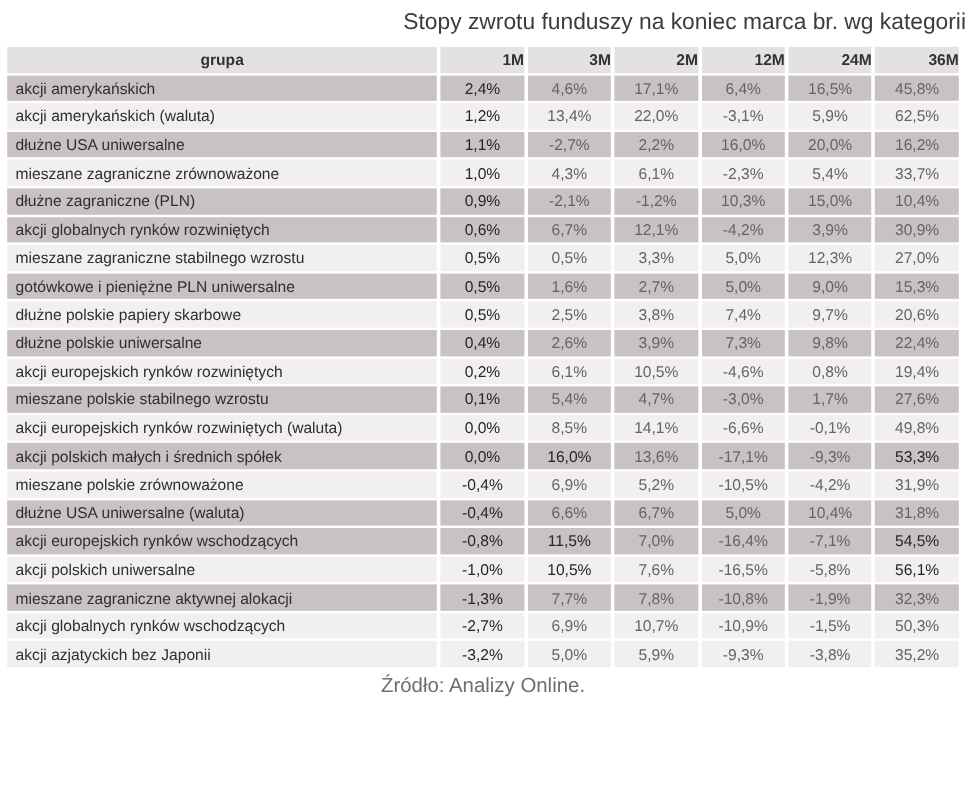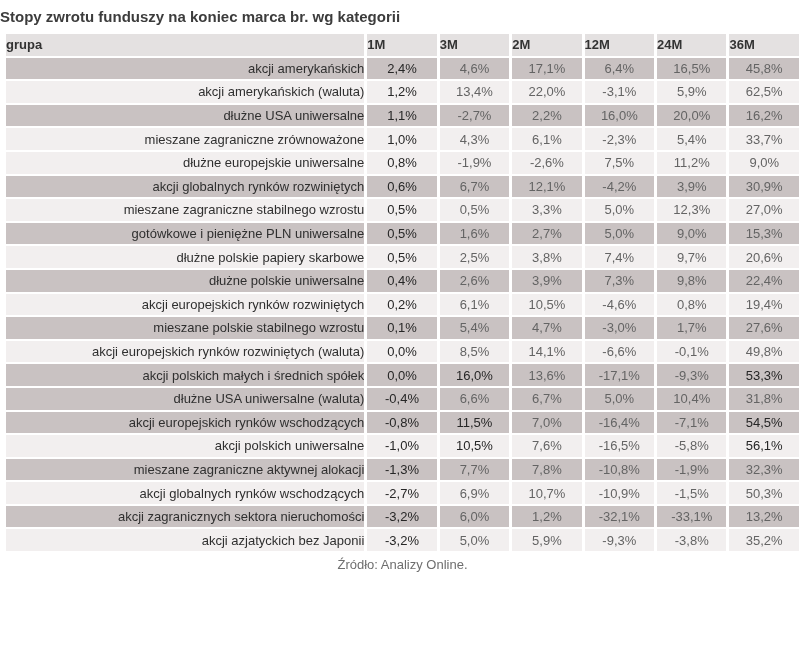--- a/index.html
+++ b/index.html
@@ -12,23 +12,23 @@
     --title-text:#3c3c3c;
     --source-text:#6e6e6e;
   }
   html,body{margin:0;padding:0;}
   body{
     width:805px;height:660px;overflow:hidden;background:#ffffff;
     font-family:"Liberation Sans","DejaVu Sans",sans-serif;
   }
   .page-title{
     margin:8px 0 7px 0;
-    text-align:left;
-    font-size:15px;
-    font-weight:bold;
+    text-align:right;
+    font-size:19px;
+    font-weight:normal;
     color:var(--title-text);
   }
   table.returns{
     border-collapse:separate;
     border-spacing:3px 2px;
     table-layout:fixed;
     width:799px;
     margin-left:3px;
   }
   col.c-group{width:356px;}
@@ -38,42 +38,42 @@
     padding:0;
     font-size:13px;
     white-space:nowrap;
     overflow:hidden;
     vertical-align:middle;
   }
   th{
     background:var(--header-bg);
     font-weight:bold;
     color:#333333;
-    text-align:left;
-  }
-  th.h-group{}
+    text-align:right;
+  }
+  th.h-group{text-align:center;}
   tr.dark td{background:var(--row-dark-bg);}
   tr.light td{background:var(--row-light-bg);}
   td.cell-group{
-    text-align:right;
+    text-align:left;
     padding-left:7px;
     color:var(--label-text);
   }
   td.cell-value{
     text-align:center;
     color:var(--value-text);
   }
   td.cell-value.bold{
     font-weight:normal;
     color:var(--bold-value-text);
   }
   .source-note{
     margin-top:4px;
     text-align:center;
-    font-size:13px;
+    font-size:17px;
     color:var(--source-text);
   }
 </style>
 </head>
 <body>
 
 <div>
   <h1 class="page-title">Stopy zwrotu funduszy na koniec marca br. wg kategorii</h1>
 
   <table class="returns">
@@ -127,28 +127,28 @@
         </tr>
         <tr class="light">
           <td class="cell-group">mieszane zagraniczne zrównoważone</td>
           <td class="cell-value bold">1,0%</td>
           <td class="cell-value">4,3%</td>
           <td class="cell-value">6,1%</td>
           <td class="cell-value">-2,3%</td>
           <td class="cell-value">5,4%</td>
           <td class="cell-value">33,7%</td>
         </tr>
-        <tr class="light">
-          <td class="cell-group">dłużne europejskie uniwersalne</td>
-          <td class="cell-value bold">0,8%</td>
-          <td class="cell-value">-1,9%</td>
-          <td class="cell-value">-2,6%</td>
-          <td class="cell-value">7,5%</td>
-          <td class="cell-value">11,2%</td>
-          <td class="cell-value">9,0%</td>
+        <tr class="dark">
+          <td class="cell-group">dłużne zagraniczne (PLN)</td>
+          <td class="cell-value bold">0,9%</td>
+          <td class="cell-value">-2,1%</td>
+          <td class="cell-value">-1,2%</td>
+          <td class="cell-value">10,3%</td>
+          <td class="cell-value">15,0%</td>
+          <td class="cell-value">10,4%</td>
         </tr>
         <tr class="dark">
           <td class="cell-group">akcji globalnych rynków rozwiniętych</td>
           <td class="cell-value bold">0,6%</td>
           <td class="cell-value">6,7%</td>
           <td class="cell-value">12,1%</td>
           <td class="cell-value">-4,2%</td>
           <td class="cell-value">3,9%</td>
           <td class="cell-value">30,9%</td>
         </tr>
@@ -217,20 +217,29 @@
         </tr>
         <tr class="dark">
           <td class="cell-group">akcji polskich małych i średnich spółek</td>
           <td class="cell-value bold">0,0%</td>
           <td class="cell-value bold">16,0%</td>
           <td class="cell-value">13,6%</td>
           <td class="cell-value">-17,1%</td>
           <td class="cell-value">-9,3%</td>
           <td class="cell-value bold">53,3%</td>
         </tr>
+        <tr class="light">
+          <td class="cell-group">mieszane polskie zrównoważone</td>
+          <td class="cell-value bold">-0,4%</td>
+          <td class="cell-value">6,9%</td>
+          <td class="cell-value">5,2%</td>
+          <td class="cell-value">-10,5%</td>
+          <td class="cell-value">-4,2%</td>
+          <td class="cell-value">31,9%</td>
+        </tr>
         <tr class="dark">
           <td class="cell-group">dłużne USA uniwersalne (waluta)</td>
           <td class="cell-value bold">-0,4%</td>
           <td class="cell-value">6,6%</td>
           <td class="cell-value">6,7%</td>
           <td class="cell-value">5,0%</td>
           <td class="cell-value">10,4%</td>
           <td class="cell-value">31,8%</td>
         </tr>
         <tr class="dark">
@@ -262,29 +271,20 @@
         </tr>
         <tr class="light">
           <td class="cell-group">akcji globalnych rynków wschodzących</td>
           <td class="cell-value bold">-2,7%</td>
           <td class="cell-value">6,9%</td>
           <td class="cell-value">10,7%</td>
           <td class="cell-value">-10,9%</td>
           <td class="cell-value">-1,5%</td>
           <td class="cell-value">50,3%</td>
         </tr>
-        <tr class="dark">
-          <td class="cell-group">akcji zagranicznych sektora nieruchomości</td>
-          <td class="cell-value bold">-3,2%</td>
-          <td class="cell-value">6,0%</td>
-          <td class="cell-value">1,2%</td>
-          <td class="cell-value">-32,1%</td>
-          <td class="cell-value">-33,1%</td>
-          <td class="cell-value">13,2%</td>
-        </tr>
         <tr class="light">
           <td class="cell-group">akcji azjatyckich bez Japonii</td>
           <td class="cell-value bold">-3,2%</td>
           <td class="cell-value">5,0%</td>
           <td class="cell-value">5,9%</td>
           <td class="cell-value">-9,3%</td>
           <td class="cell-value">-3,8%</td>
           <td class="cell-value">35,2%</td>
         </tr>
       </tbody>

